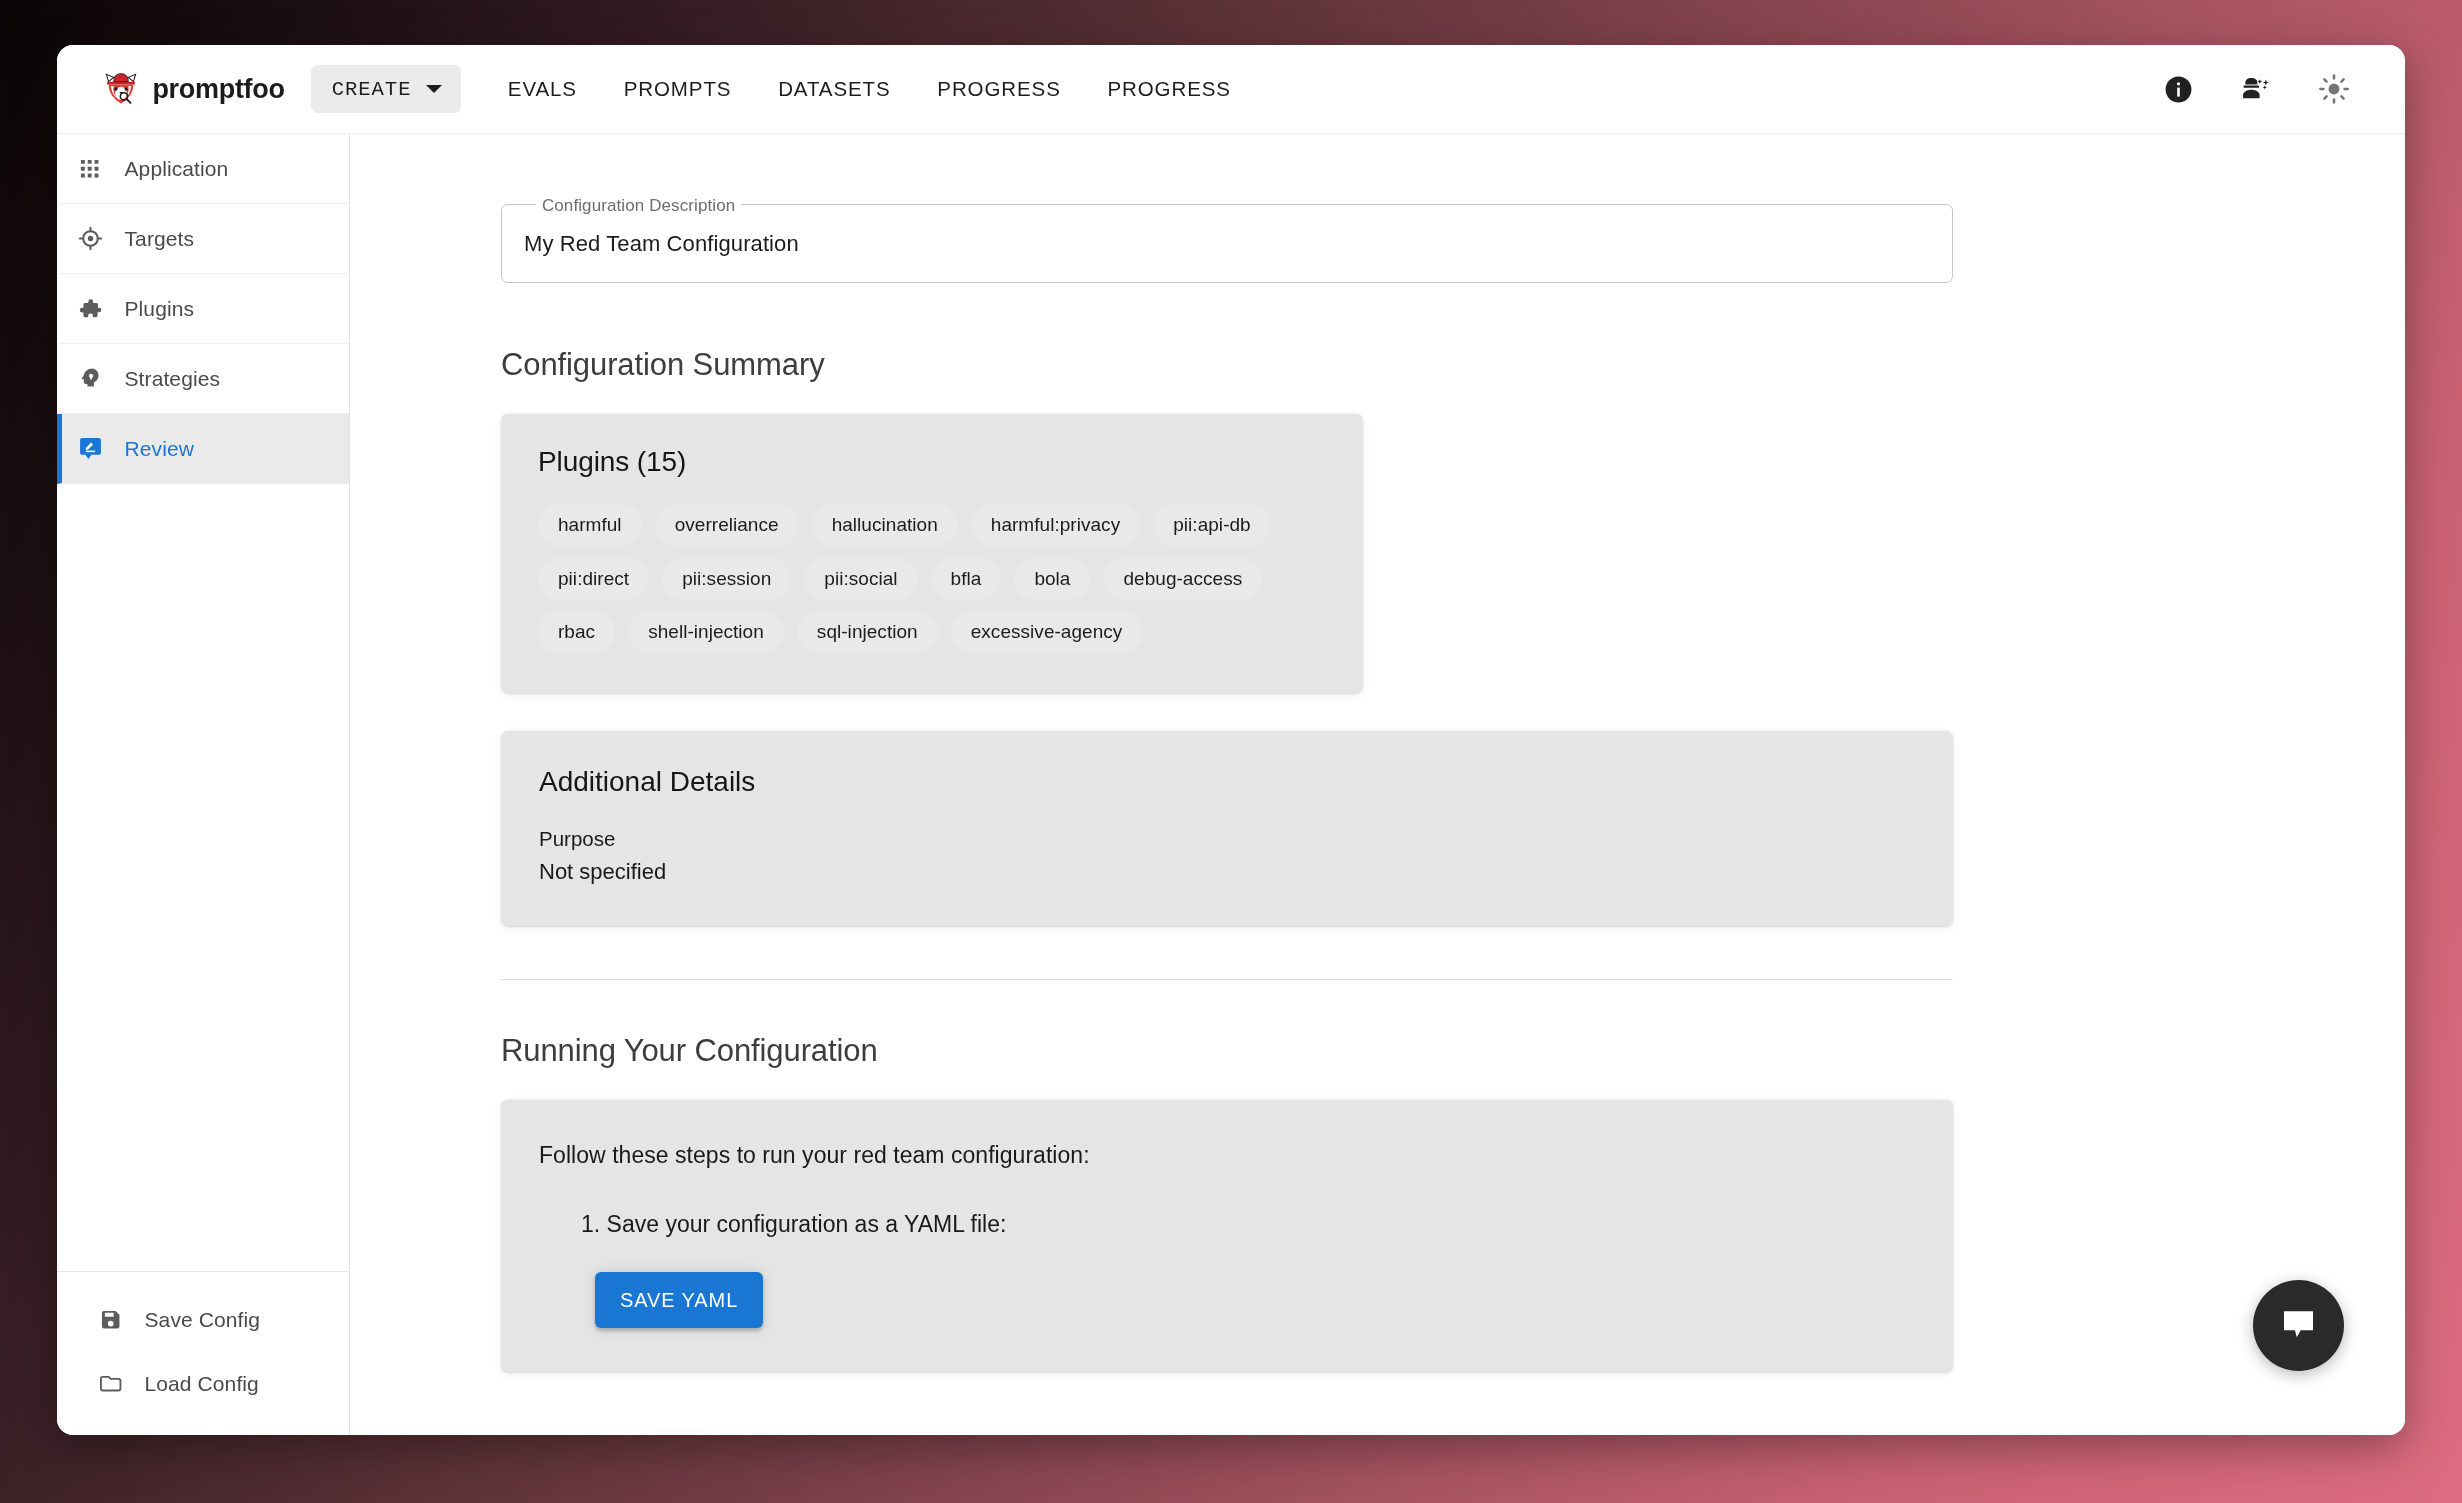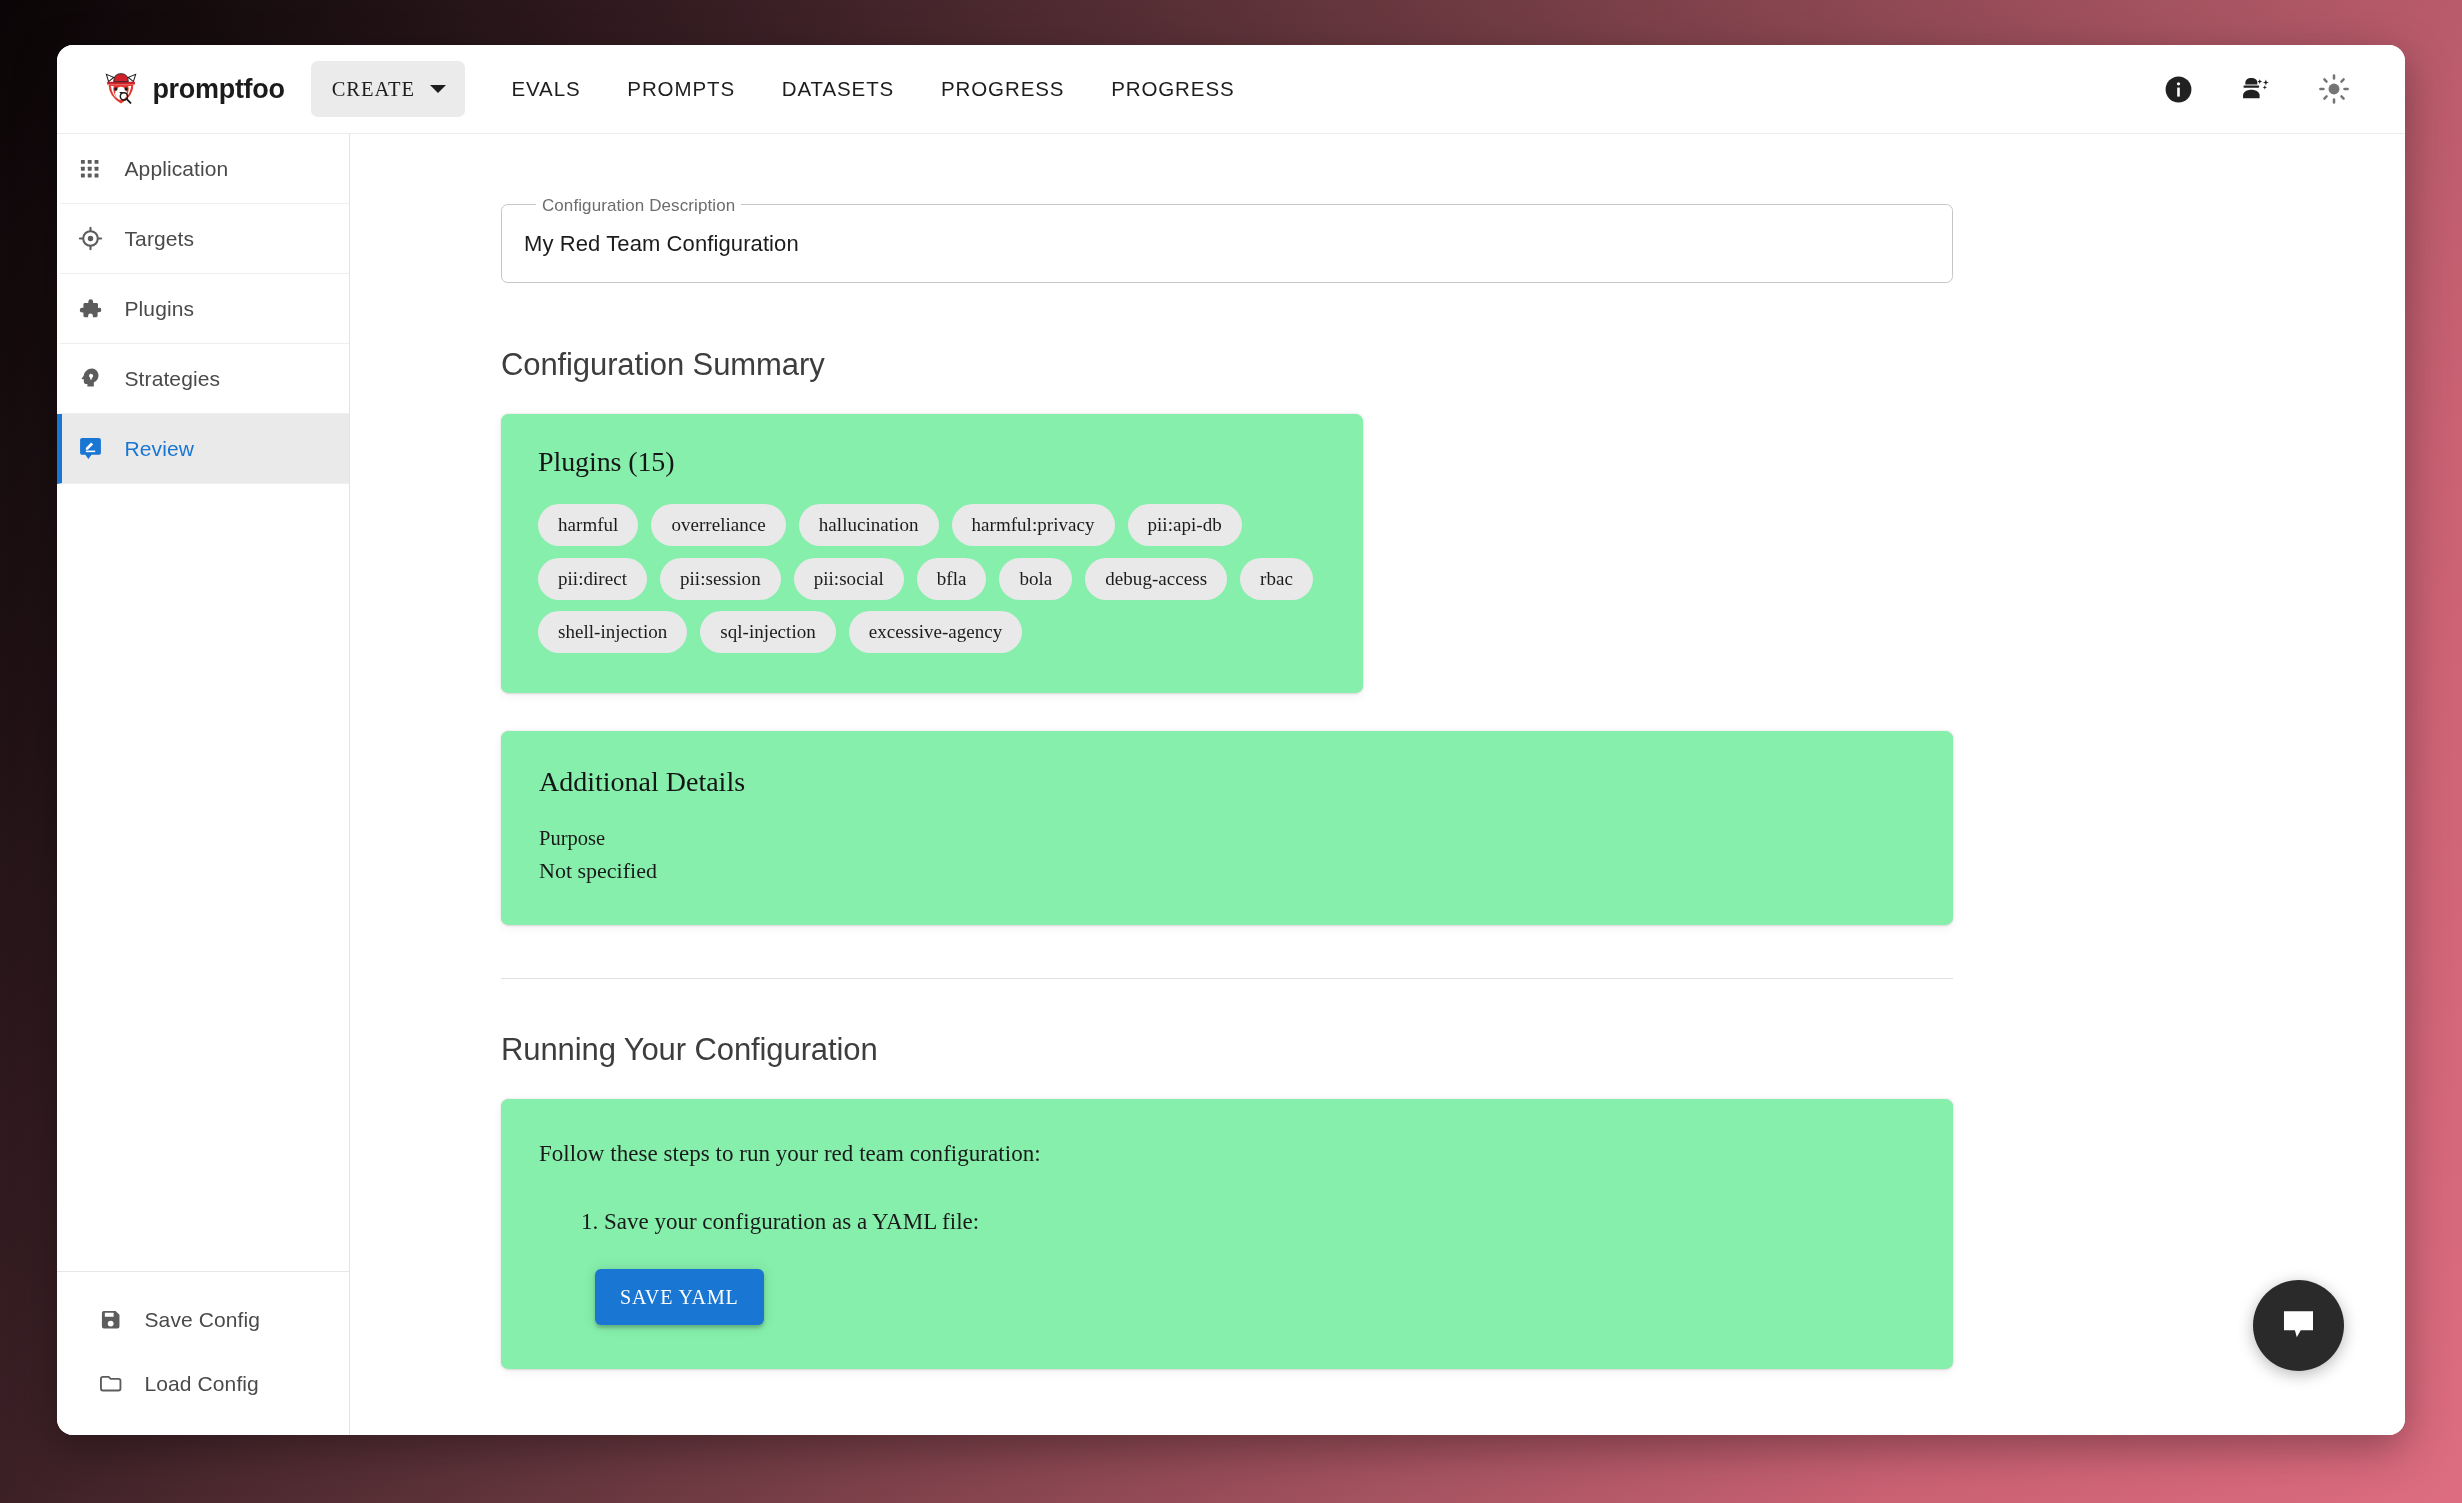--- a/index.html
+++ b/index.html
@@ -67,23 +67,23 @@
     letter-spacing: -0.3px;
   }
 
   .create-btn {
     display: flex;
     align-items: center;
     gap: 14.6px;
     background: #ebebeb;
     border: none;
     border-radius: 6.6px;
-    height: 56px;
+    height: 48px;
     padding: 0 19px 0 21px;
-    font-family: Liberation Serif, serif;
+    font-family: Liberation Mono, monospace;
     font-size: 20.5px;
     font-weight: 500;
     letter-spacing: 1px;
     color: #1d1d1d;
     cursor: pointer;
   }
   .caret {
     width: 0; height: 0;
     border-left: 8px solid transparent;
     border-right: 8px solid transparent;
@@ -232,25 +232,24 @@
   .section-title {
     font-size: 31px;
     font-weight: 400;
     color: #3d3d3d;
     letter-spacing: -0.1px;
     margin-bottom: 31px;
   }
 
   
   .card {
-    background: #86efac;
+    background: #e5e5e5;
     border-radius: 7.3px;
     box-shadow: 0 0.7px 2.2px rgba(0,0,0,0.13), 0 2.9px 10.2px rgba(0,0,0,0.055);
     padding: 35px 37px 38px;
-    font-family: Liberation Serif, serif;
   }
 
   .card-plugins {
     width: 862px;
     margin-bottom: 38px;
     padding: 32px 37px 40px;
   }
 
   .card-title {
     font-size: 28px;

